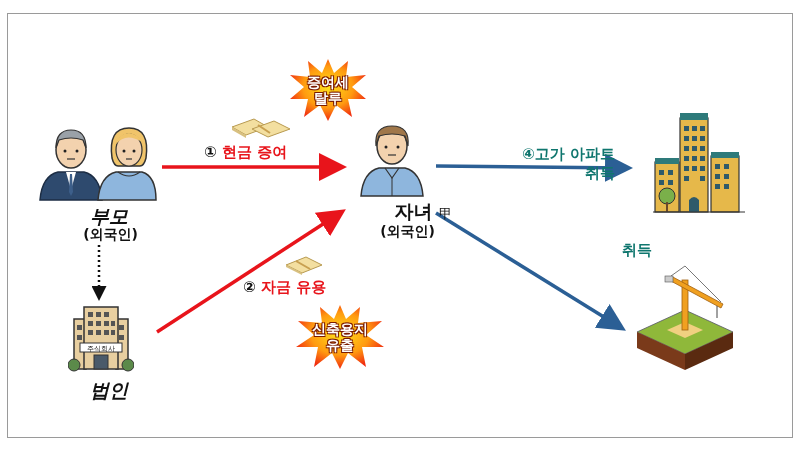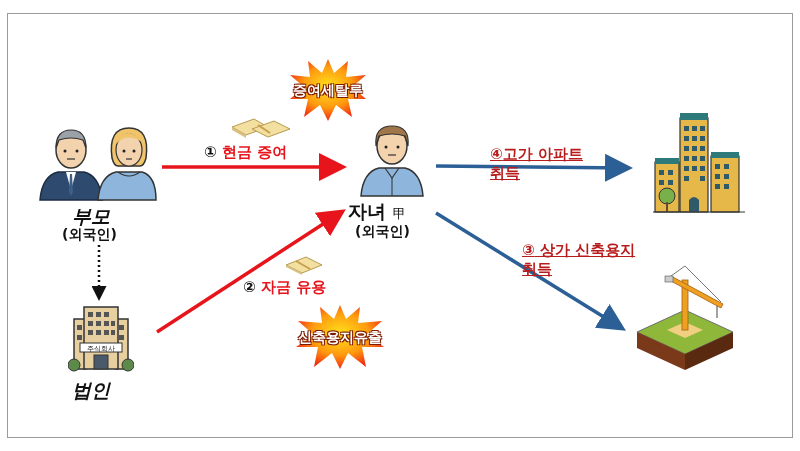--- a/index.html
+++ b/index.html
@@ -1,29 +1,29 @@
 <!DOCTYPE html>
 <html><head>
 <meta charset="utf-8">
 <style>
   html, body { margin:0; padding:0; background:#ffffff; }
   body { width:800px; height:451px; position:relative; overflow:hidden;
          font-family: "DejaVu Sans", "Liberation Sans", sans-serif; }
   .box { position:absolute; left:7px; top:13px; width:786px; height:425px;
          border:1px solid #9a9a9a; box-sizing:border-box; }
   svg.arrows { position:absolute; left:0; top:0; }
-  .lbl { position:absolute; font-weight:bold; color:#111; text-align:left; white-space:nowrap; }
+  .lbl { position:absolute; font-weight:bold; color:#111; text-align:right; white-space:nowrap; }
   .lbl.big { font-size:19px;font-style:italic; }
   .lbl.sub { font-size:14px; }
   .lbl.red { color:#e8141b; font-size:15px; }
-  .lbl.dark { color:#b91c1c; font-size:15px; line-height:19px;text-decoration:underline; }
+  .lbl.dark { color:#0f766e; font-size:15px; line-height:19px; }
   .num { color:#111; }
   .burst { position:absolute; }
   .burst-text { position:absolute; left:0; top:0; width:100%; height:100%;
-                display:flex; flex-direction:row; align-items:center; justify-content:center;
+                display:flex; flex-direction:column; align-items:center; justify-content:center;
                 font-weight:bold; color:#fff; font-size:14px; line-height:16px;
                 text-shadow: -1px -1px 0 #7a1a00, 1px -1px 0 #7a1a00, -1px 1px 0 #7a1a00, 1px 1px 0 #7a1a00; }
   .icon { position:absolute; }
 </style>
 </head>
 <body>
 
 <div class="box"></div>
 
 <svg class="arrows" width="800" height="451">
@@ -100,21 +100,21 @@
 <svg class="icon" style="left:359px;top:122px" width="66" height="76" viewBox="0 0 66 76">
   <path d="M2,74 Q4,50 20,46 L46,46 Q62,50 64,74 Z" fill="#8eb6dd" stroke="#333" stroke-width="1.5"></path>
   <path d="M26,46 L33,56 L40,46" fill="none" stroke="#333" stroke-width="1.2"></path>
   <line x1="33" y1="56" x2="33" y2="74" stroke="#333" stroke-width="1"></line>
   <ellipse cx="33" cy="24" rx="15" ry="18" fill="#f3d2ae" stroke="#333" stroke-width="1.5"></ellipse>
   <path d="M17,24 Q15,4 33,4 Q51,4 49,24 L46,14 Q33,10 20,14 Z" fill="#a0774a" stroke="#333" stroke-width="1.2"></path>
   <circle cx="27" cy="25" r="1.5" fill="#222"></circle>
     <circle cx="39" cy="25" r="1.5" fill="#222"></circle>
   <line x1="29" y1="33" x2="37" y2="33" stroke="#333" stroke-width="1.2"></line>
 </svg>
-<div class="lbl" style="left:348px;top:199px;width:80px;font-size:19px">
+<div class="lbl" style="left:372px;top:199px;width:80px;font-size:19px">
   <span>자녀</span>
   <span style="font-size:13px;font-weight:normal">甲</span>
 </div>
 <div class="lbl sub" style="left:355px;top:223px;width:80px">(외국인)</div>
 
 <svg class="icon" style="left:653px;top:110px" width="94" height="104" viewBox="0 0 94 104">
   <rect x="2" y="52" width="24" height="50" fill="#e6b84a" stroke="#333" stroke-width="1.2"></rect>
   <rect x="2" y="48" width="24" height="6" fill="#2e7a7a"></rect>
   <rect x="27" y="8" width="28" height="94" fill="#e6b84a" stroke="#333" stroke-width="1.2"></rect>
   <rect x="27" y="3" width="28" height="7" fill="#2e7a7a"></rect>
@@ -220,15 +220,14 @@
 </div>
 <div class="lbl red" style="left:243px;top:278px">
   <span class="num">②</span>
   <span>자금 유용</span>
 </div>
 <div class="lbl dark" style="left:490px;top:145px;width:125px">
   <div><span>④</span><span>고가 아파트</span></div>
   <div>취득</div>
 </div>
 <div class="lbl dark" style="left:522px;top:241px;width:130px">
-  <div><span>③</span> <span>상가 신축용지</span></div>
   <div>취득</div>
 </div>
 
 </body></html>

